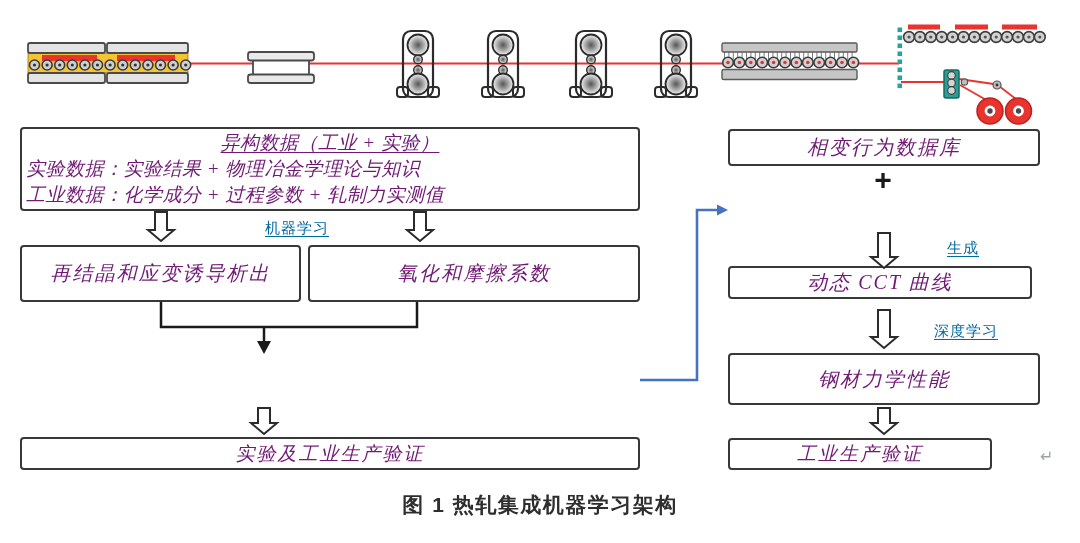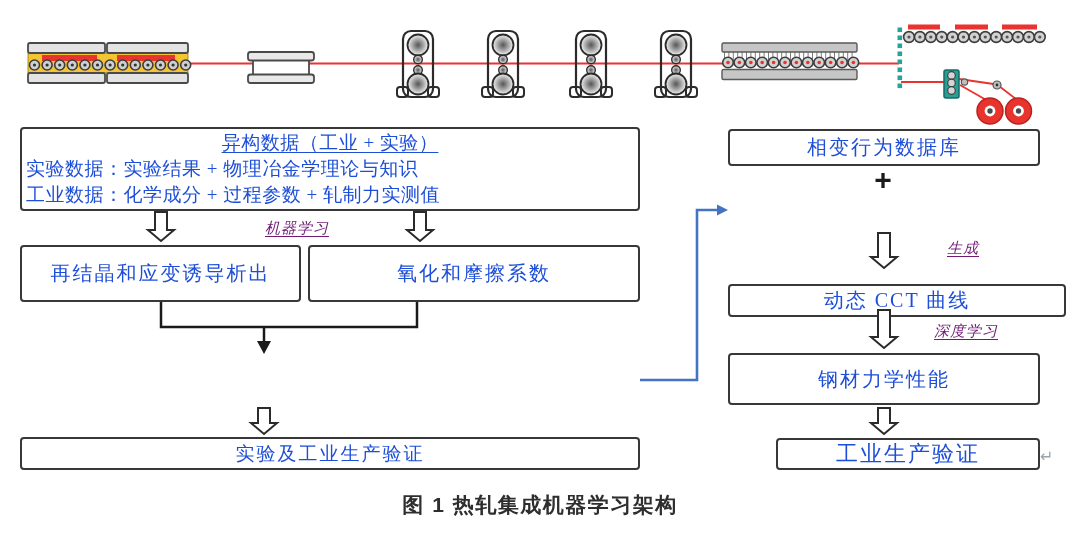--- a/index.html
+++ b/index.html
@@ -4,28 +4,28 @@
 <style>
   html,body{margin:0;padding:0;background:#fff;}
   .stage{position:relative;width:1080px;height:543px;background:#fff;overflow:hidden;
          font-family:"Liberation Serif","DejaVu Serif",serif;}
   svg{position:absolute;left:0;top:0;}
   #mill{z-index:1;}
   #wires{z-index:3;pointer-events:none;}
   .box{position:absolute;z-index:2;box-sizing:border-box;background:#fff;
        border:2px solid #383838;border-radius:4px;
        display:flex;align-items:center;justify-content:center;
-       color:#1d4ed8;font-size:20px;letter-spacing:2px;white-space:nowrap;}
+       color:#701a75;font-size:20px;letter-spacing:2px;white-space:nowrap;font-style:italic;}
   .box-hetero{flex-direction:column;align-items:stretch;justify-content:center;
        font-size:19px;letter-spacing:0.5px;line-height:26px;padding:1px 4px;}
   .box-hetero .tl{text-align:center;}
   .box-hetero .tl span{text-decoration:underline;text-underline-offset:3px;}
   .box-hetero .ln{text-align:left;}
-  .flabel{position:absolute;z-index:4;font-size:15px;letter-spacing:1px;color:#701a75;
-       text-align:center;text-decoration:underline;text-underline-offset:3px;font-style:italic;}
+  .flabel{position:absolute;z-index:4;font-size:15px;letter-spacing:1px;color:#0369a1;
+       text-align:center;text-decoration:underline;text-underline-offset:3px;}
   .plus{position:absolute;z-index:4;width:30px;text-align:center;font-size:30px;line-height:30px;
        font-weight:bold;color:#1a1a1a;font-family:"Liberation Sans","DejaVu Sans",sans-serif;}
   .caption{position:absolute;z-index:4;left:0;top:491px;width:1080px;text-align:center;
        font-family:"Liberation Sans","DejaVu Sans",sans-serif;font-weight:bold;
        font-size:21px;letter-spacing:1.5px;color:#2e2e2e;}
   .retmark{position:absolute;z-index:4;left:1040px;top:447px;font-size:16px;color:#9aa4ab;
        font-family:"DejaVu Sans",sans-serif;}
 </style>
 </head>
 <body>
@@ -237,23 +237,23 @@
     <div class="tl"><span>异构数据（工业 + 实验）</span></div>
     <div class="ln">实验数据：实验结果 + 物理冶金学理论与知识</div>
     <div class="ln">工业数据：化学成分 + 过程参数 + 轧制力实测值</div>
   </div>
 
   <div class="box" style="left:20px;top:245px;width:281px;height:57px;">再结晶和应变诱导析出</div>
   <div class="box" style="left:308px;top:245px;width:332px;height:57px;">氧化和摩擦系数</div>
   <div class="box" style="left:20px;top:437px;width:620px;height:33px;font-size:19px;">实验及工业生产验证</div>
 
   <div class="box" style="left:728px;top:129px;width:312px;height:37px;">相变行为数据库</div>
-  <div class="box" style="left:728px;top:284px;width:338px;height:33px;text-align:right;">动态 CCT 曲线</div>
+  <div class="box" style="left:728px;top:266px;width:304px;height:33px;text-align:right;">动态 CCT 曲线</div>
   <div class="box" style="left:728px;top:353px;width:312px;height:52px;">钢材力学性能</div>
-  <div class="box" style="left:728px;top:438px;width:264px;height:32px;font-size:22px;margin-left:48px;">工业生产验证</div>
+  <div class="box" style="left:728px;top:438px;width:264px;height:32px;font-size:19px;">工业生产验证</div>
 
   <svg id="wires" width="1080" height="543" viewBox="0 0 1080 543">
 
     <g fill="#fff" stroke="#2b2b2b" stroke-width="2" stroke-linejoin="miter">
       <polygon points="155,212 167,212 167,230 174,230 161,241 148,230 155,230"></polygon>
       <polygon points="414,212 426,212 426,230 433,230 420,241 407,230 414,230"></polygon>
       <polygon points="258,408 270,408 270,423 277,423 264,434 251,423 258,423"></polygon>
       <polygon points="878,233 890,233 890,257 897,257 884,268 871,257 878,257"></polygon>
       <polygon points="878,310 890,310 890,337 897,337 884,348 871,337 878,337"></polygon>
       <polygon points="878,408 890,408 890,423 897,423 884,434 871,423 878,423"></polygon>

